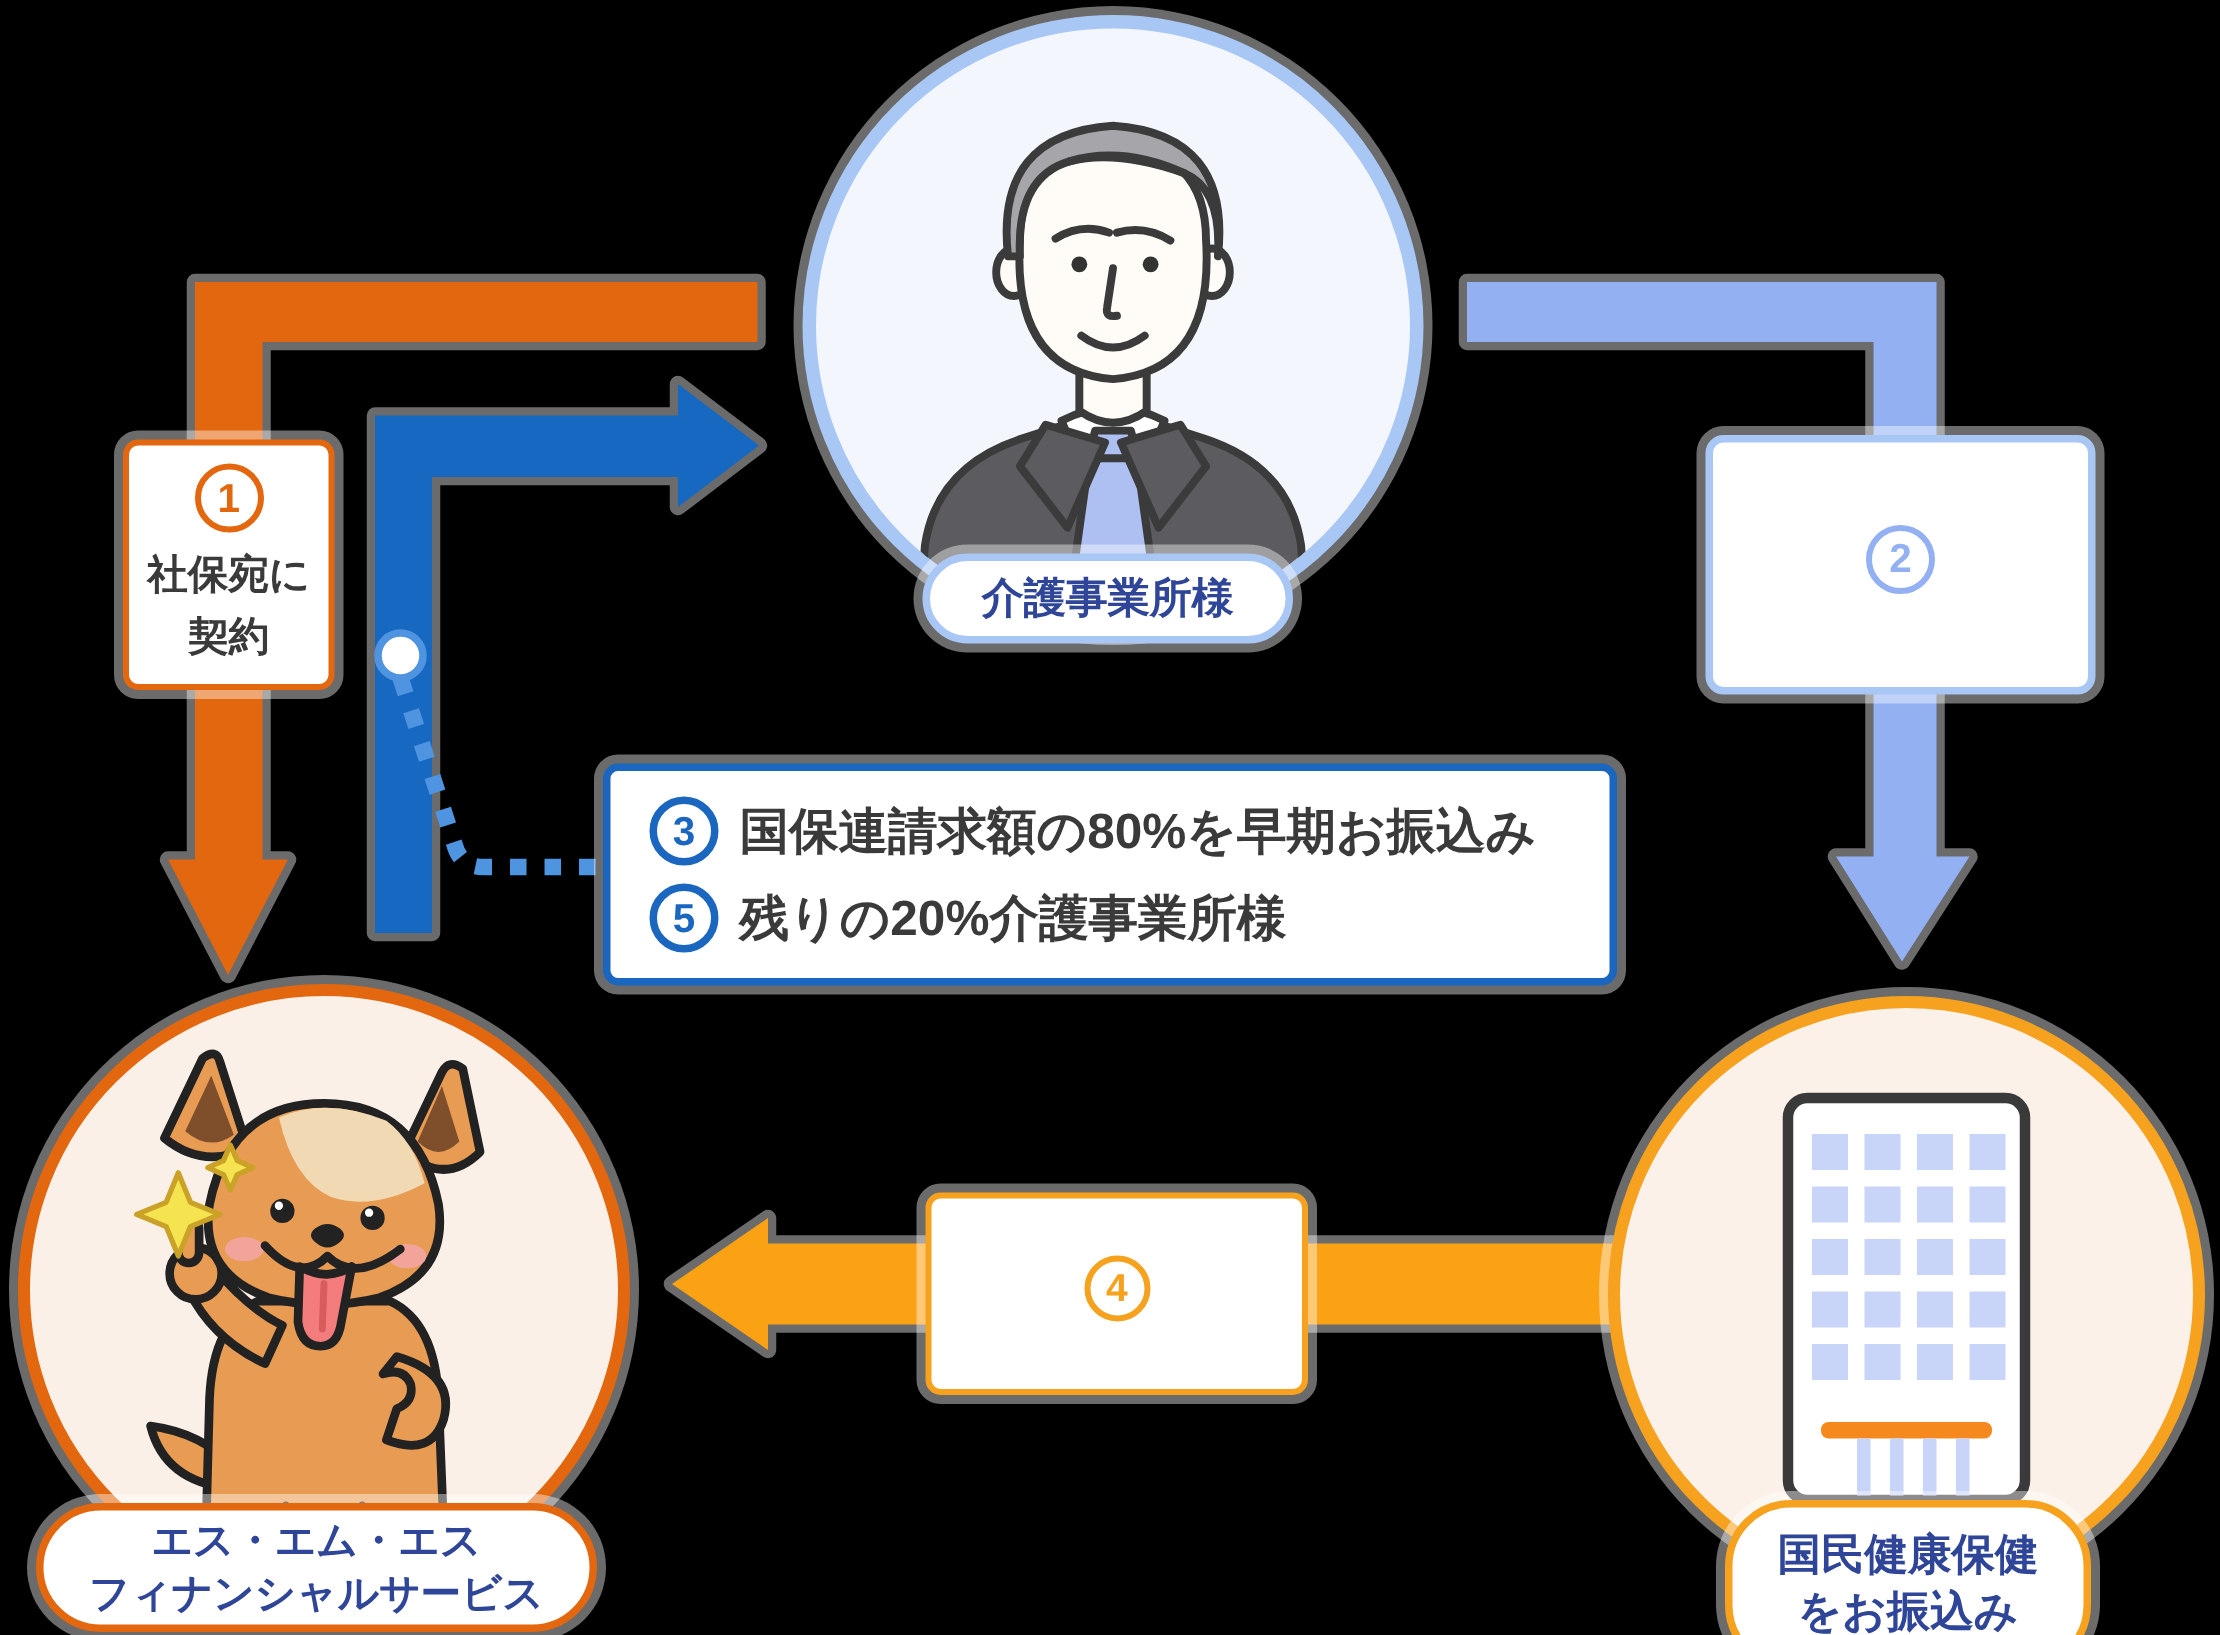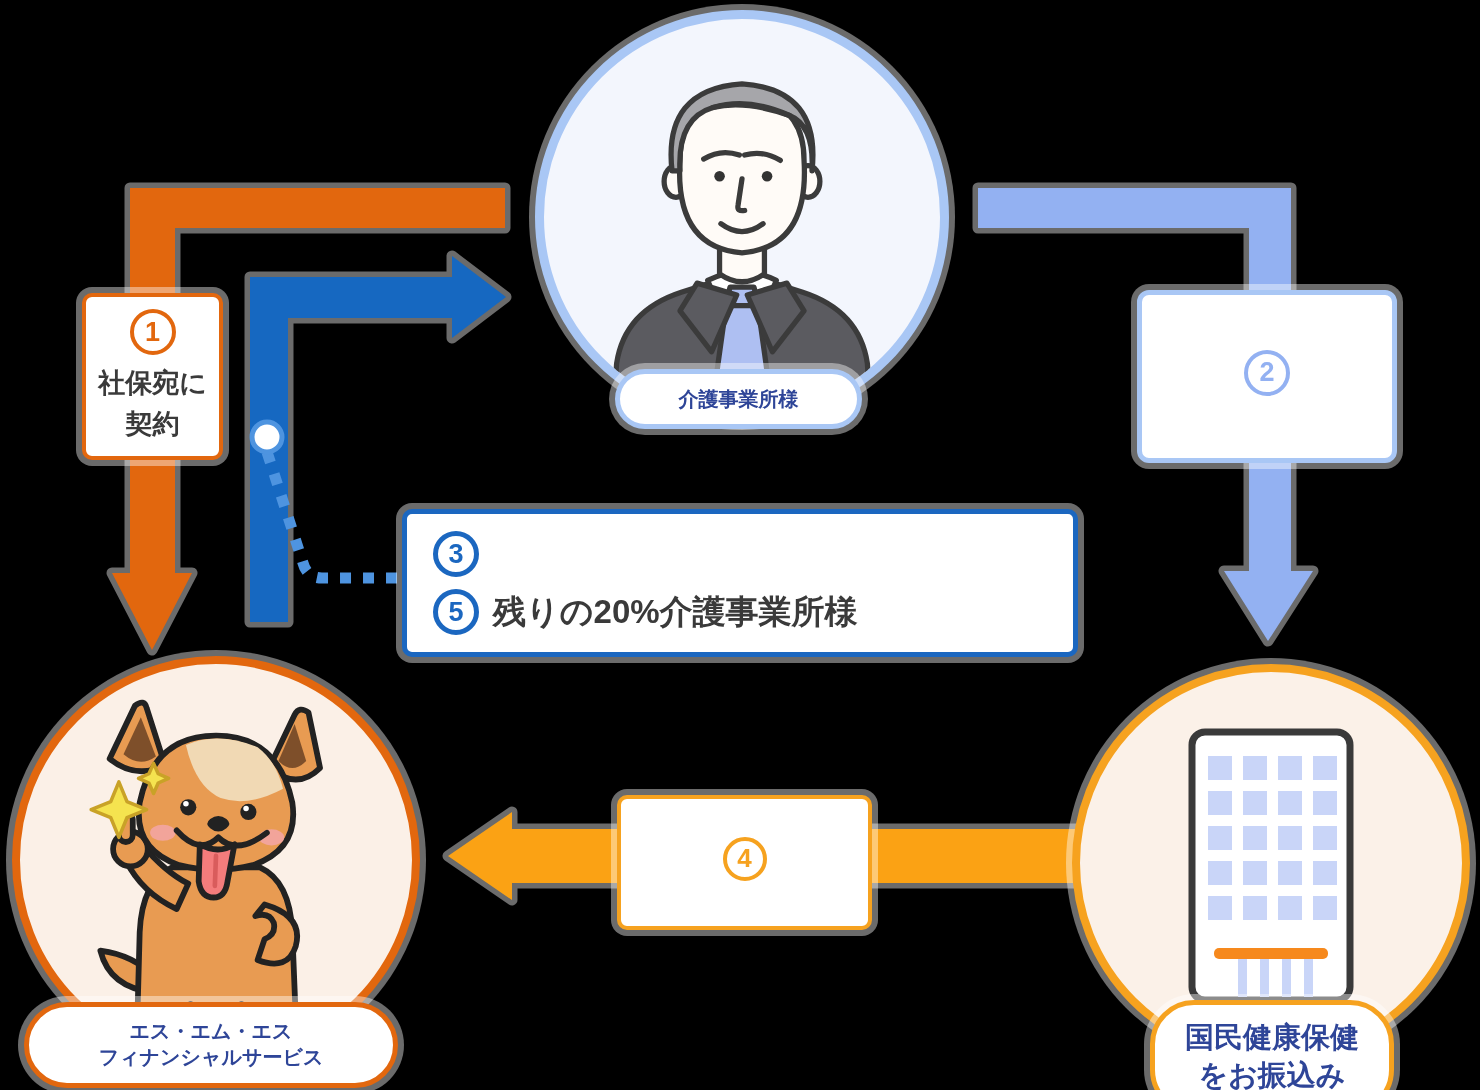--- a/index.html
+++ b/index.html
@@ -29,23 +29,23 @@
   .circle-care{left:535px;top:10px;width:414px;height:414px;border:9px solid var(--periwinkle-border);background:#F3F6FD;}
   .circle-sms{left:12px;top:656px;width:408px;height:408px;border:8px solid var(--orange);background:#FBF0E7;}
   .circle-kokuho{left:1072px;top:664px;width:398px;height:398px;border:8px solid var(--amber);background:#FBF1E8;
     align-items:center;}
 
   
   .label-pill{position:absolute;z-index:3;background:#fff;display:flex;flex-direction:column;
     align-items:center;justify-content:center;font-weight:bold;color:var(--navy);
     text-align:center;box-shadow:var(--halo);}
   .pill-care{left:615px;top:369px;width:247px;height:60px;border:5px solid var(--periwinkle-border);
-    border-radius:32px;font-size:20px;}
+    border-radius:32px;font-size:28px;}
   .pill-sms{left:24px;top:1002px;width:374px;height:86px;border:5px solid var(--orange);
-    border-radius:44px;font-size:20px;line-height:1.28;}
+    border-radius:44px;font-size:27px;line-height:1.28;}
   .pill-kokuho{left:1150px;top:1000px;width:244px;height:114px;border:5px solid var(--amber);
     border-radius:44px;font-size:29px;line-height:1.3;}
 
   
   .step-box{position:absolute;z-index:2;background:#fff;display:flex;flex-direction:column;
     align-items:center;justify-content:center;color:var(--dark);font-weight:bold;
     text-align:center;box-shadow:var(--halo);}
   .num-badge{display:flex;align-items:center;justify-content:center;border-radius:50%;
     background:#fff;font-weight:bold;flex:none;}
   .box-step1{left:82px;top:293px;width:141px;height:167px;border:4px solid var(--orange);
@@ -201,20 +201,21 @@
 
   <div class="step-box box-step2">
     <span class="num-badge">2</span>
     <div class="box-lines">
     </div>
   </div>
 
   <div class="step-box box-step35">
     <div class="step-row">
       <span class="num-badge">3</span>
+      <span>国保連請求額の80%を早期お振込み</span>
     </div>
     <div class="step-row">
       <span class="num-badge">5</span>
       <span>残りの20%介護事業所様</span>
     </div>
   </div>
 
   <div class="step-box box-step4">
     <span class="num-badge">4</span>
   </div>

